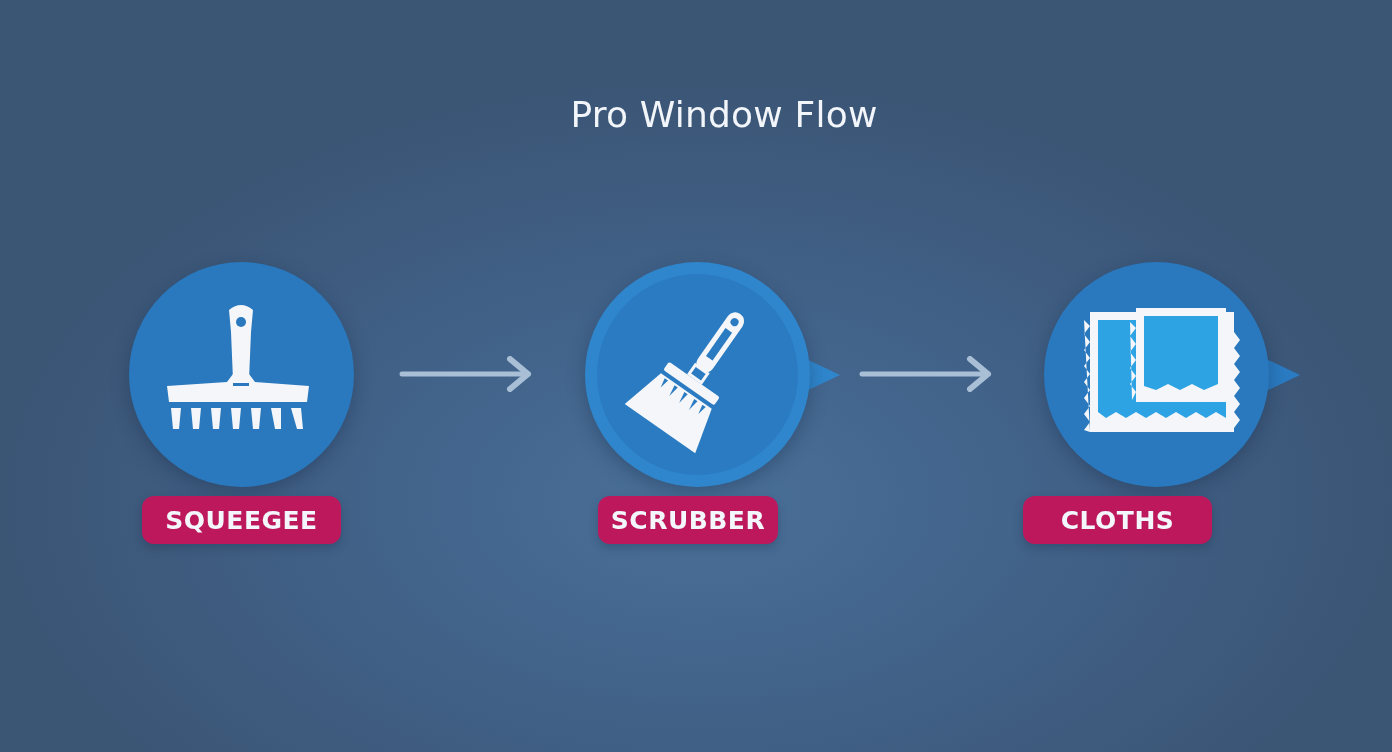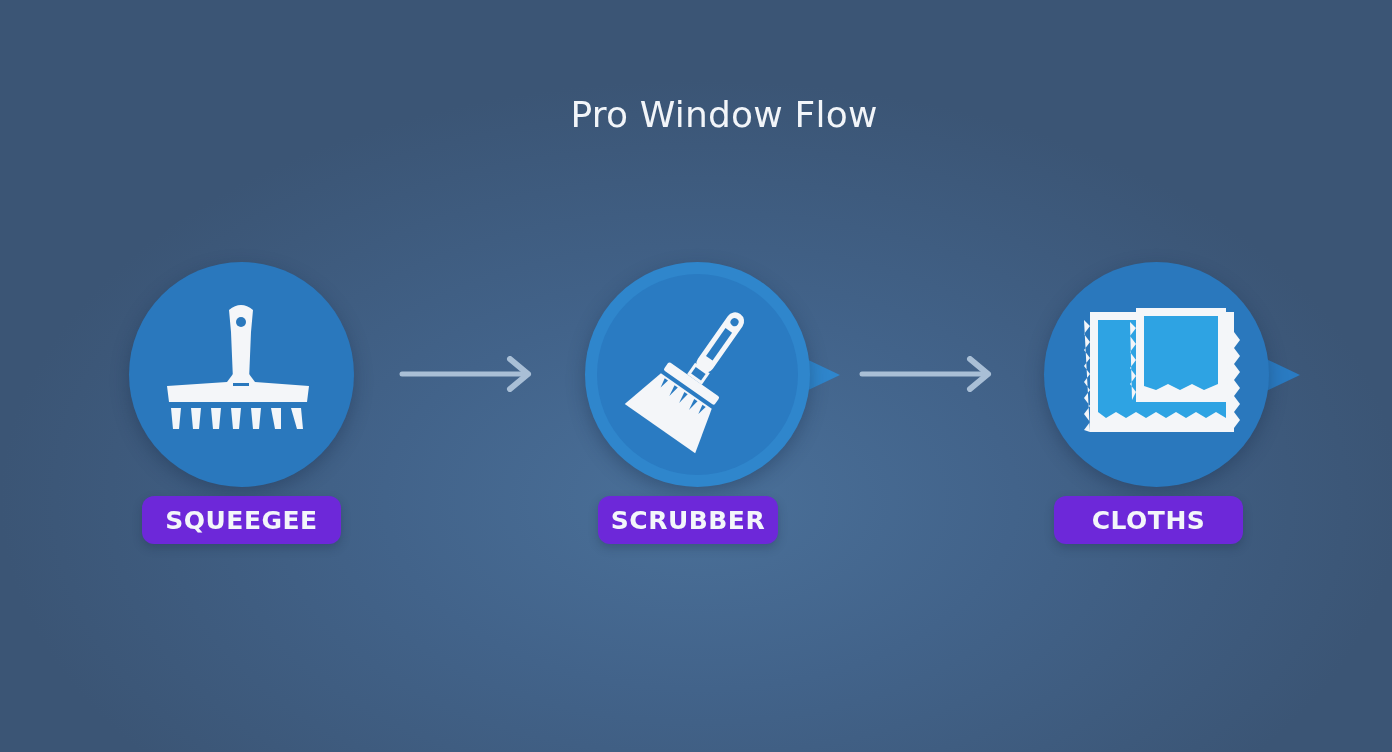--- a/index.html
+++ b/index.html
@@ -22,21 +22,21 @@
   .circle .inner {
     position:absolute; left:12px; top:12px; right:12px; bottom:12px;
     border-radius:50%; background:#2a7bc2;
   }
   .tail {
     position:absolute; width:0; height:0;
     border-top:18px solid transparent; border-bottom:18px solid transparent;
   }
   .label {
     position:absolute; height:48px; border-radius:12px;
-    background:#6d28d9; color:#f3f6fa;
+    background:#be185d; color:#f3f6fa;
     font-size:25px; font-weight:600; letter-spacing:0.5px;
     display:flex; align-items:center; justify-content:center;
     box-shadow: 0 4px 10px rgba(20,35,60,0.25);
   }
   .arrow { position:absolute; }
   svg { display:block; }
 </style>
 </head>
 <body>
 
@@ -120,14 +120,14 @@
       <rect x="54" y="58" width="128" height="104" fill="#2ea3e3"></rect>
       <path d="M54 162 L54 150 L62 156 L72 150 L82 156 L92 150 L102 156 L112 150 L122 156 L132 150 L142 156 L152 150 L162 156 L172 150 L182 156 L182 162 Z" fill="#f4f6f9"></path>
 
       <rect x="92" y="46" width="90" height="94" fill="#f4f6f9"></rect>
       <path d="M86 60 L92 66 L86 74 L92 82 L86 90 L92 98 L86 106 L92 114 L86 122 L92 130 L88 138 Z" fill="#f4f6f9"></path>
       <path d="M182 56 L188 64 L182 72 L188 80 L182 88 L188 96 L182 104 L188 112 L182 120 L188 128 L182 136 Z" fill="#f4f6f9"></path>
       <rect x="100" y="54" width="74" height="76" fill="#2ea3e3"></rect>
       <path d="M100 130 L100 124 L112 128 L124 122 L136 128 L148 122 L160 128 L174 122 L174 130 Z" fill="#f4f6f9"></path>
     </svg>
   </div>
-  <div class="label" style="left:1054px; top:496px; width:189px;">CLOTHS</div>
+  <div class="label" style="left:1023px; top:496px; width:189px;">CLOTHS</div>
 </div>
 
 </body></html>

